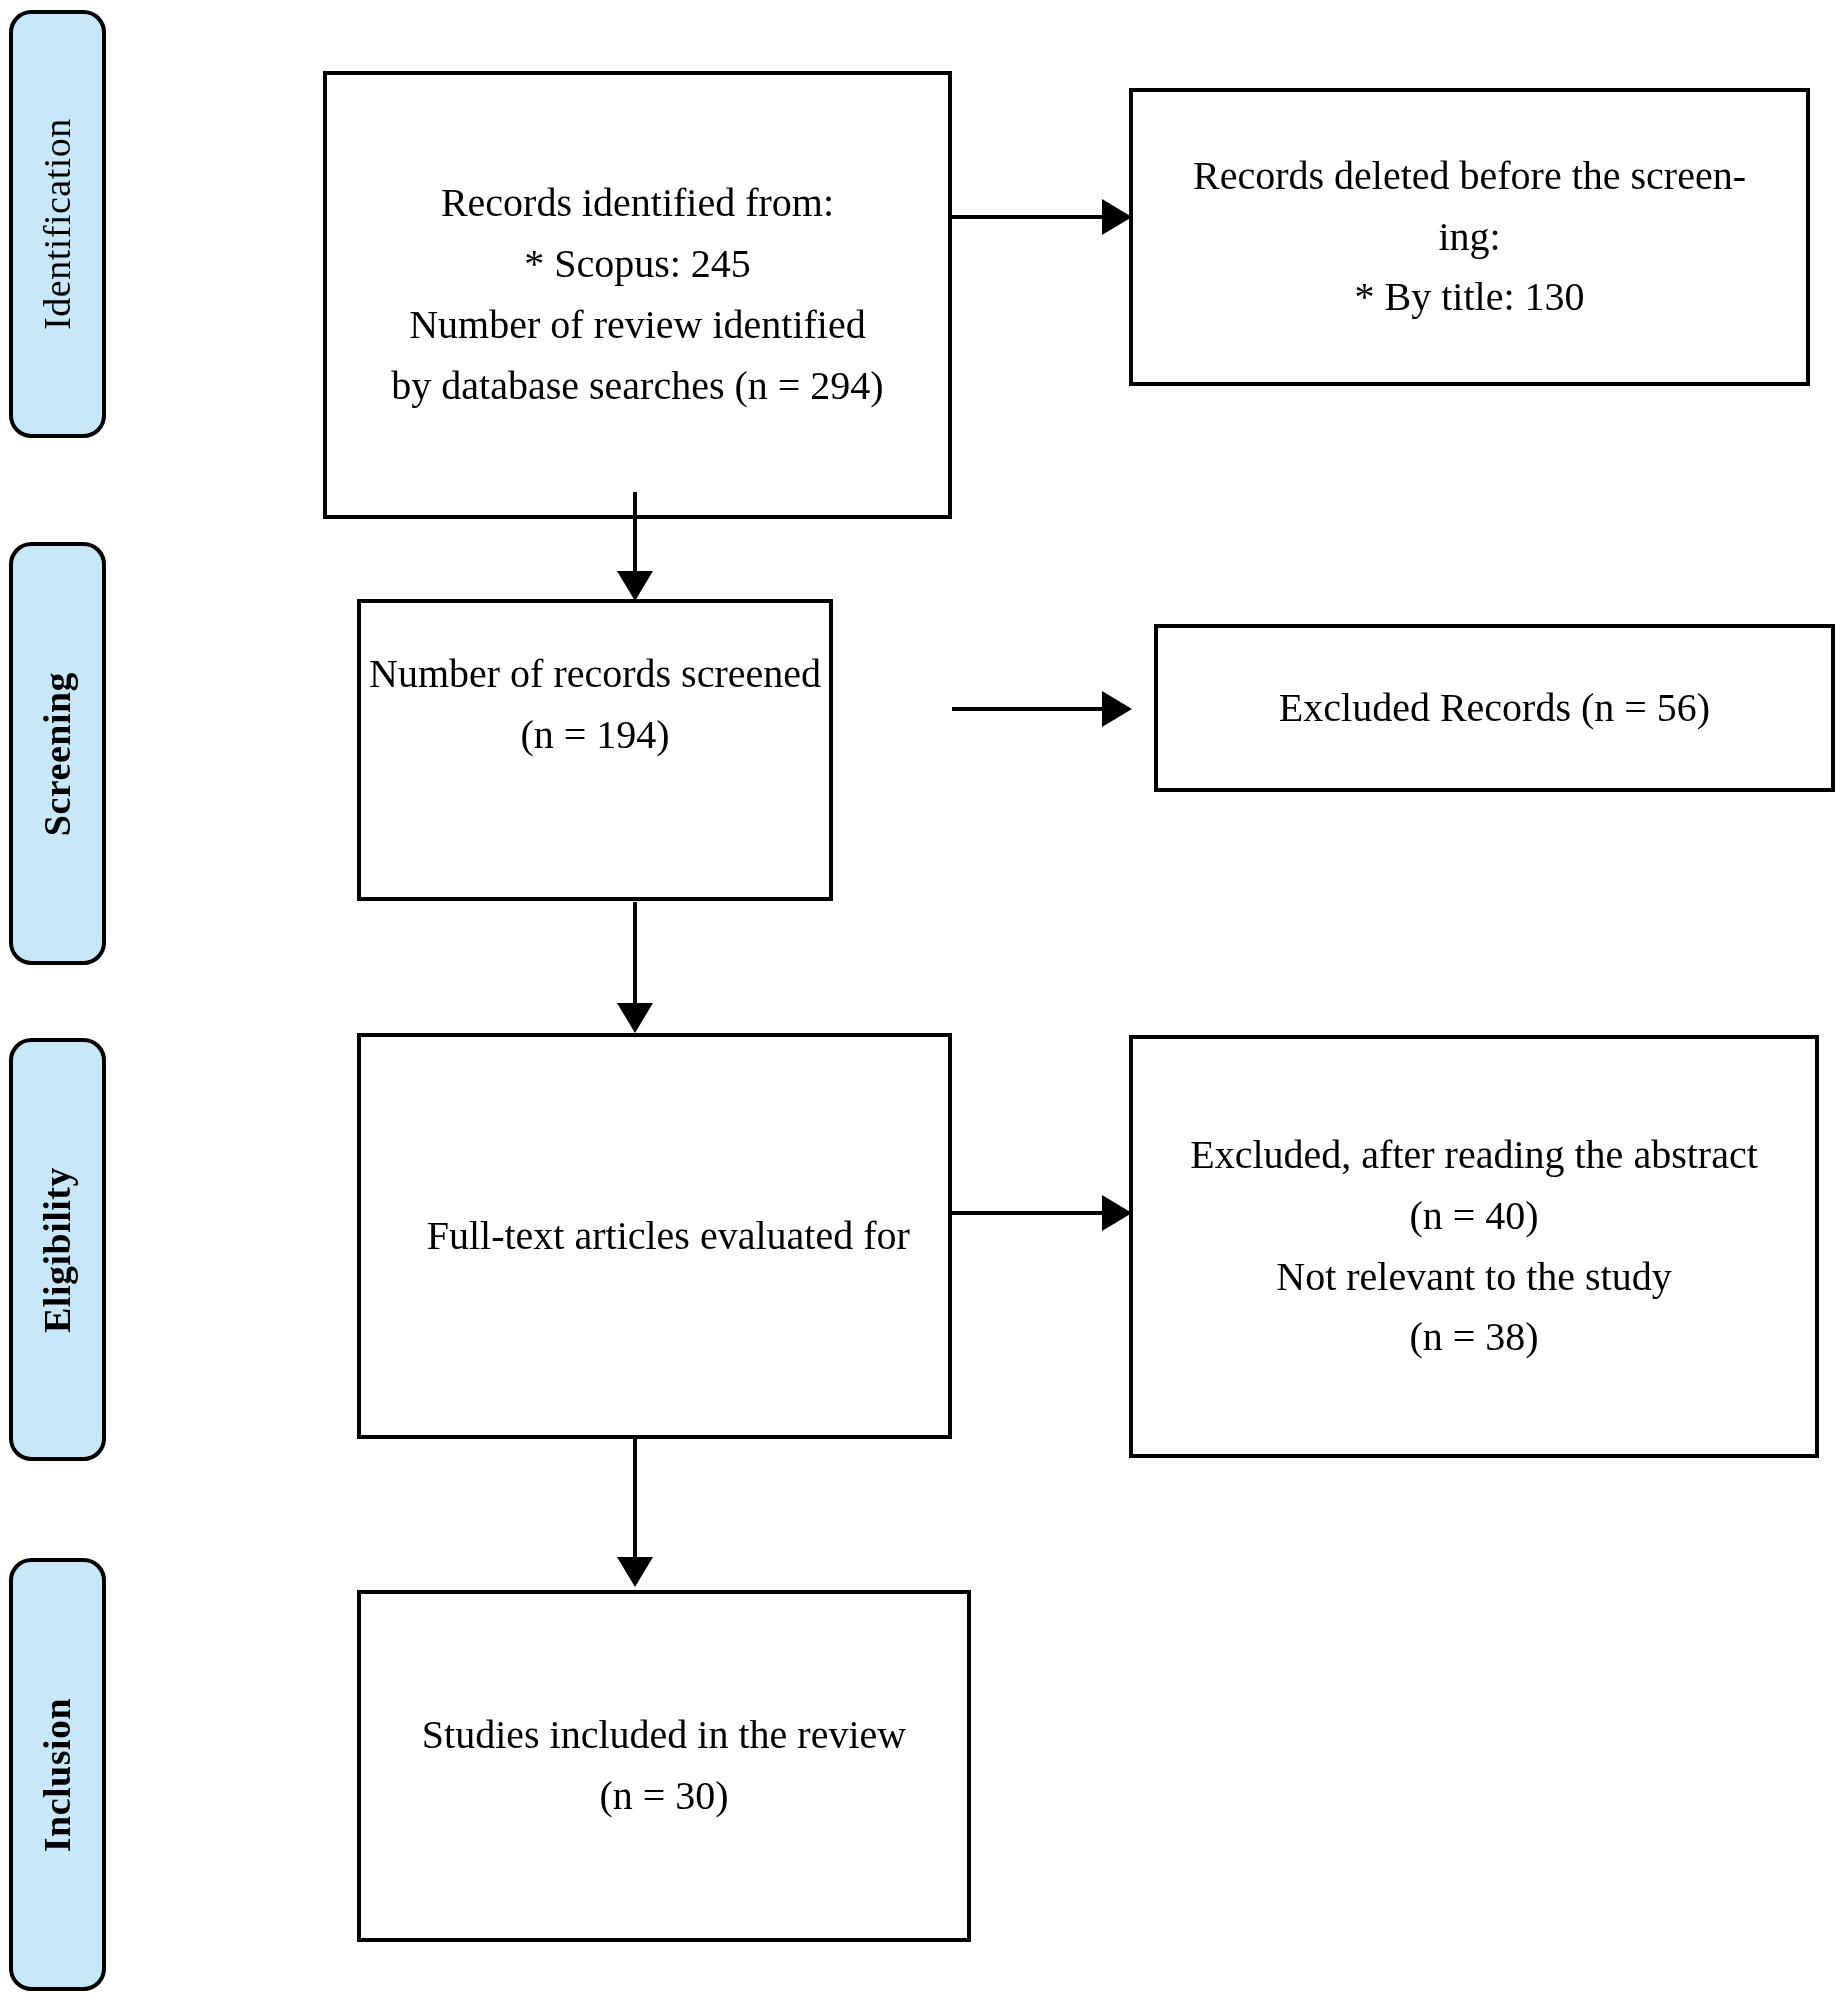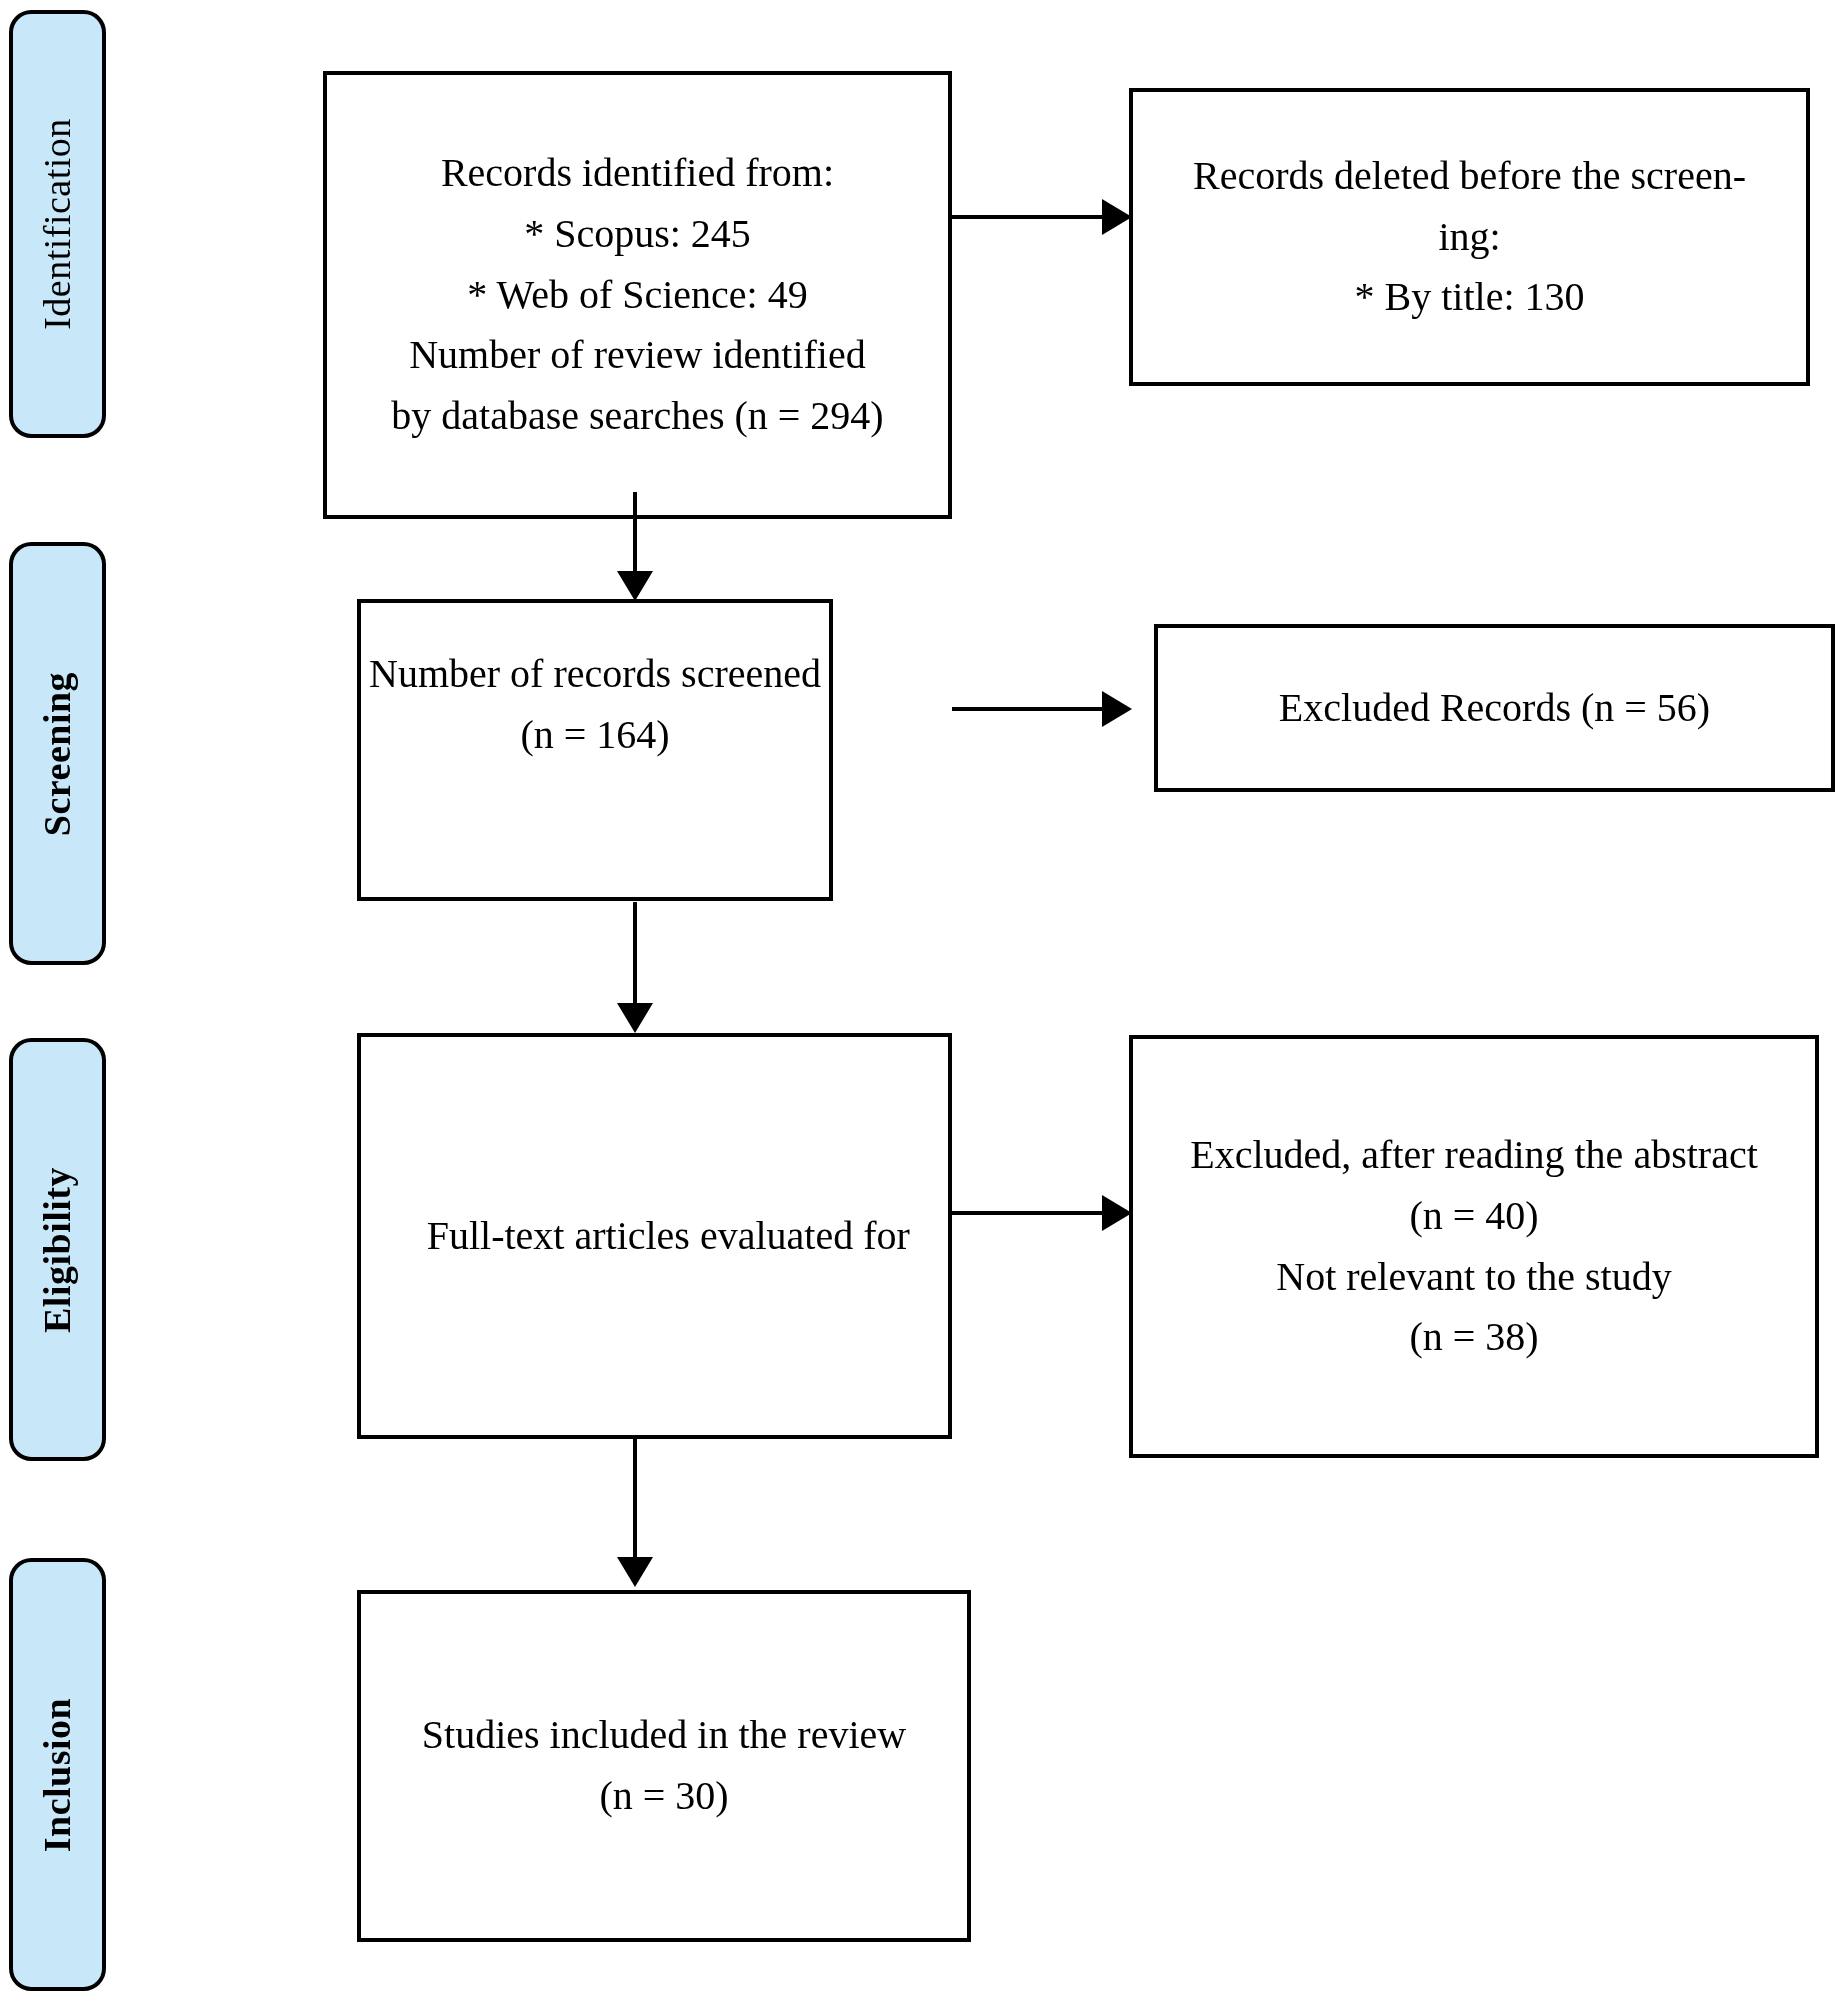--- a/index.html
+++ b/index.html
@@ -105,40 +105,39 @@
     <div class="stage-pill-text bold">Eligibility</div>
   </div>
 
   <div class="stage-pill" style="left:8.8px; top:1558px; width:97px; height:433px;">
     <div class="stage-pill-text bold">Inclusion</div>
   </div>
 
   <div class="proc-box" style="left:323px; top:45px; width:629px; height:448px;margin-top:26px;">
     <div class="proc-line">Records identified from:</div>
     <div class="proc-line">* Scopus: 245</div>
-    <div class="proc-line">* Web of Science: 49</div>
     <div class="proc-line">Number of review identified</div>
     <div class="proc-line">by database searches (n = 294)</div>
   </div>
 
   <div class="conn-h-shaft" style="left:952px; top:215px; width:153px;"></div>
   <div class="conn-h-head" style="left:1102px; top:199px;"></div>
 
   <div class="proc-box" style="left:1129px; top:88px; width:681px; height:298px;align-items:center;">
     <div class="proc-line">Records deleted before the screen-</div>
     <div class="proc-line">ing:</div>
     <div class="proc-line">* By title: 130</div>
   </div>
 
   <div class="conn-v-shaft" style="left:633px; top:492px; height:83px;"></div>
   <div class="conn-v-head" style="left:617px; top:571px;"></div>
 
   <div class="proc-box" style="left:357px; top:599px; width:476px; height:302px;">
     <div class="proc-line" style="margin-top:-91px;">Number of records screened</div>
-    <div class="proc-line">(n = 164)</div>
+    <div class="proc-line">(n = 194)</div>
   </div>
 
   <div class="conn-h-shaft" style="left:952px; top:707px; width:153px;"></div>
   <div class="conn-h-head" style="left:1102px; top:691px;"></div>
 
   <div class="proc-box" style="left:1129px; top:624px; width:681px; height:168px;margin-left:25px;">
     <div class="proc-line">Excluded Records (n = 56)</div>
   </div>
 
   <div class="conn-v-shaft" style="left:633px; top:902px; height:105px;"></div>

